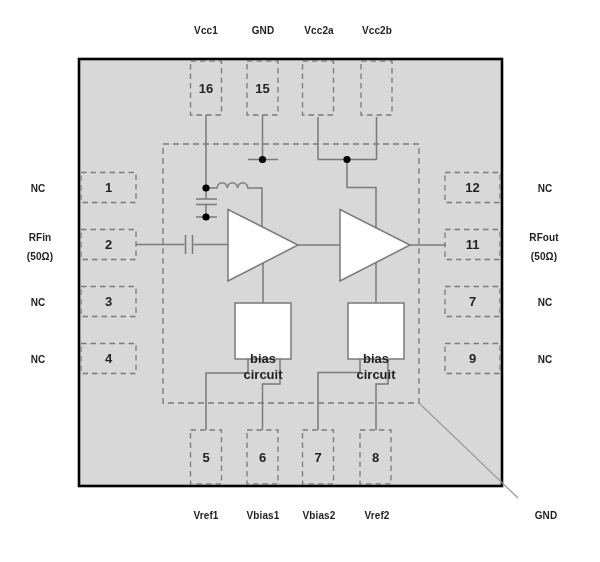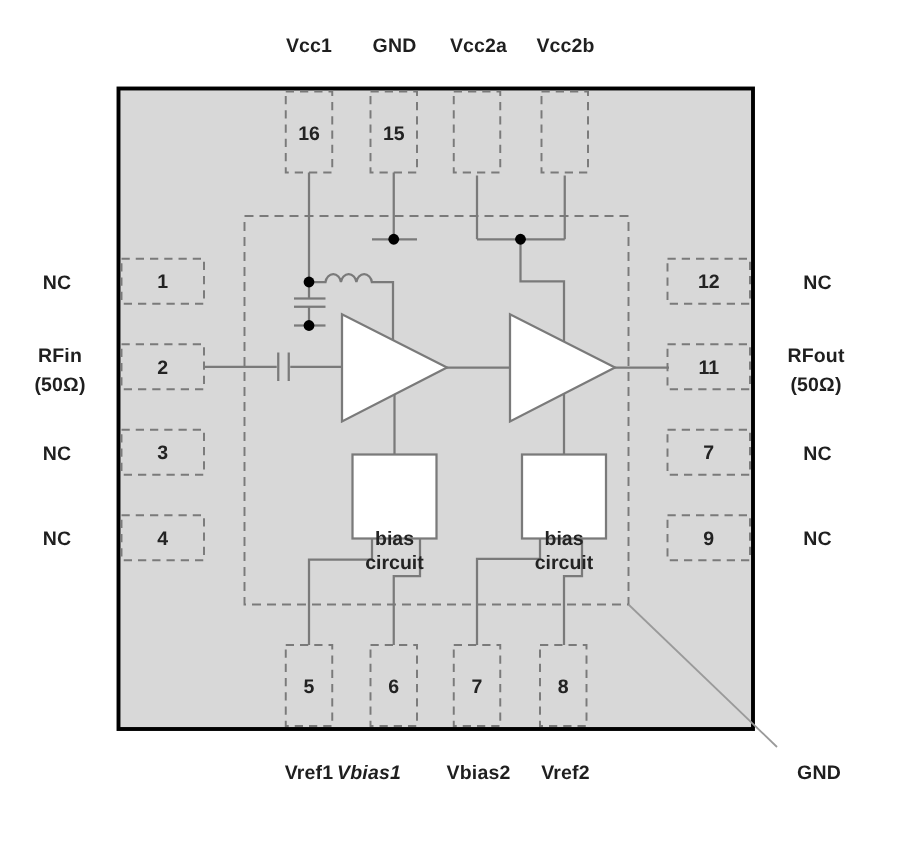--- a/index.html
+++ b/index.html
@@ -2,21 +2,21 @@
 <html><head>
 <meta charset="utf-8">
 <style>
   html,body{margin:0;padding:0;background:#ffffff;}
   .stage{
     position:relative;width:600px;height:562px;background:#ffffff;overflow:hidden;
     font-family:"Liberation Sans", sans-serif;color:#1f1f1f;
   }
   .stage svg{position:absolute;left:0;top:0;}
   .lbl{
-    position:absolute;font-size:13px;font-weight:600;color:#1f1f1f;
+    position:absolute;font-size:10px;font-weight:600;color:#1f1f1f;
     white-space:nowrap;transform:translate(-50%,-50%);letter-spacing:0.1px;
   }
   .pin-num{
     position:absolute;display:flex;align-items:center;justify-content:center;
     font-size:13px;font-weight:600;color:#232323;
   }
   .block-text{
     position:absolute;display:flex;align-items:center;justify-content:center;
     text-align:center;font-size:13px;font-weight:600;color:#232323;
     line-height:1.2;white-space:normal;margin-top:36px;
@@ -126,21 +126,21 @@
   <div class="pin-num" style="left:445px;top:229.5px;width:55px;height:30px;">11</div>
   <div class="pin-num" style="left:445px;top:286.5px;width:55px;height:30px;">7</div>
   <div class="pin-num" style="left:445px;top:343.5px;width:55px;height:30px;">9</div>
 
   <div class="lbl" style="left:206px;top:30px;">Vcc1</div>
   <div class="lbl" style="left:263px;top:30px;">GND</div>
   <div class="lbl" style="left:319px;top:30px;">Vcc2a</div>
   <div class="lbl" style="left:377px;top:30px;">Vcc2b</div>
 
   <div class="lbl" style="left:206px;top:515px;text-align:right;">Vref1</div>
-  <div class="lbl" style="left:246px;top:515px;font-style:italic;">Vbias1</div>
+  <div class="lbl" style="left:263px;top:515px;">Vbias1</div>
   <div class="lbl" style="left:319px;top:515px;">Vbias2</div>
   <div class="lbl" style="left:377px;top:515px;">Vref2</div>
 
   <div class="lbl" style="left:38px;top:187.5px;">NC</div>
   <div class="lbl" style="left:40px;top:237px;">RFin</div>
   <div class="lbl" style="left:40px;top:256px;">(50Ω)</div>
   <div class="lbl" style="left:38px;top:301.5px;">NC</div>
   <div class="lbl" style="left:38px;top:358.5px;">NC</div>
 
   <div class="lbl" style="left:545px;top:187.5px;">NC</div>

